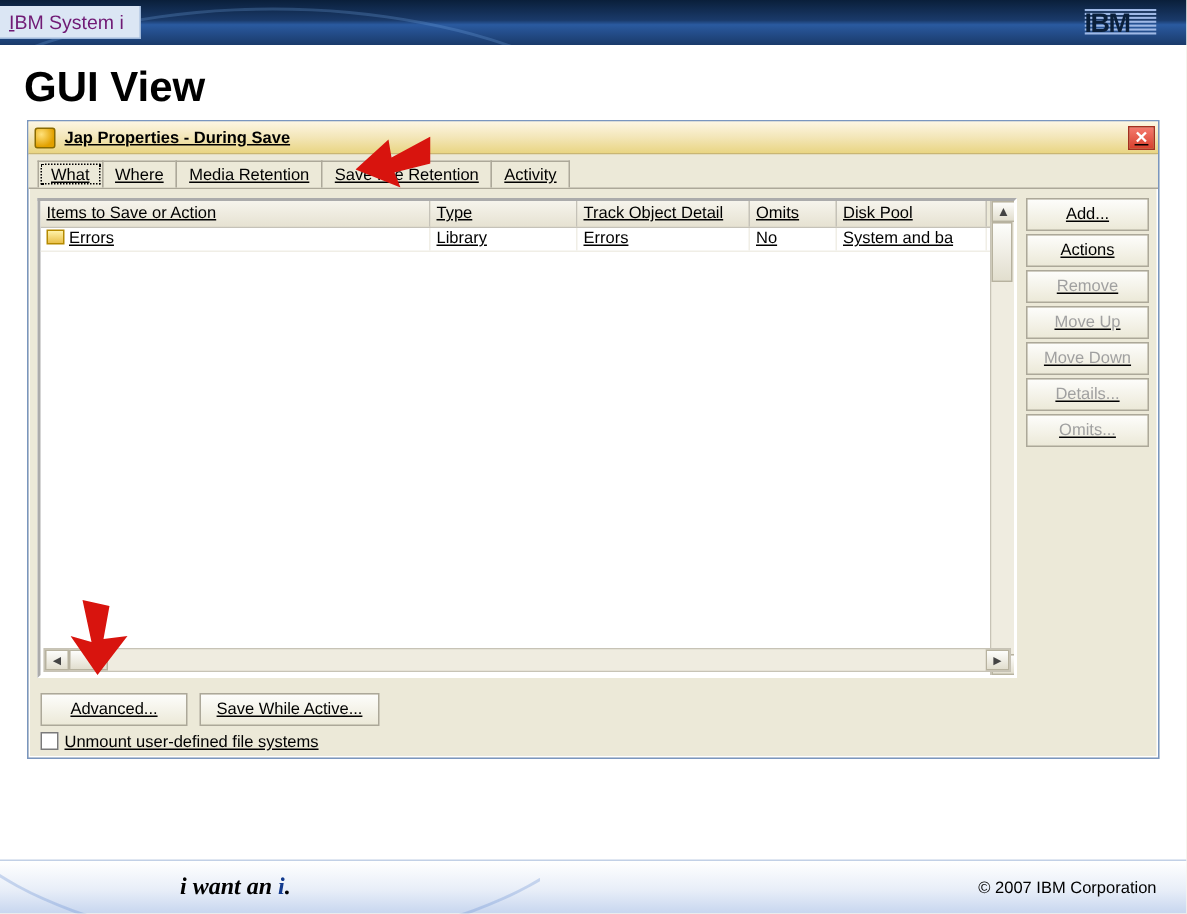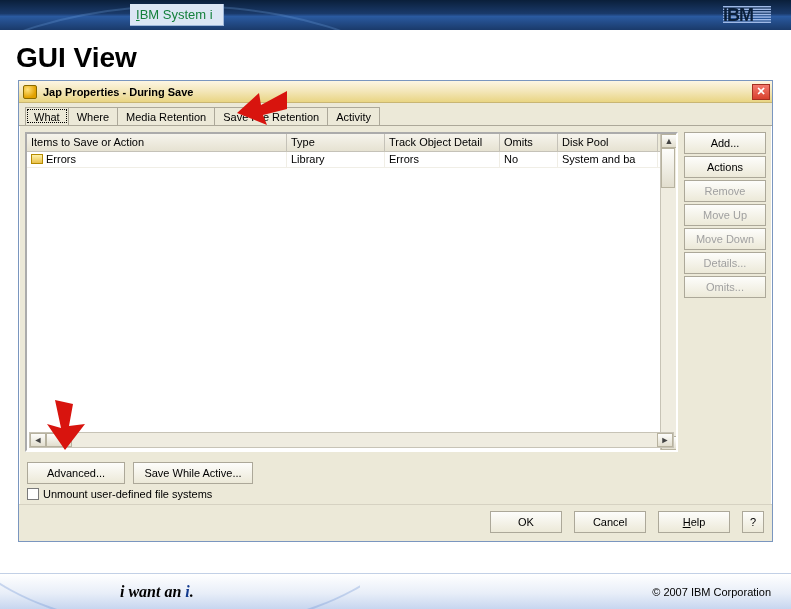--- a/index.html
+++ b/index.html
@@ -39,23 +39,22 @@
   }
   .topbar-curve::after {
     content: '';
     position: absolute;
     left: -80px; top: 5px;
     width: 520px; height: 240px;
     border: 2px solid rgba(120,170,230,.25);
     border-radius: 50%;
   }
   .topbar-title-box {
-    margin-left: 130px;
     background: #dbe6f4;
-    color: #15803d;
+    color: #701a75;
     font-size: 13px;
     padding: 3px 10px 3px 6px;
     border-right: 1px solid #9fb8da;
     border-bottom: 1px solid #9fb8da;
     position: relative;
     z-index: 2;
   }
   .topbar-title-box u { text-decoration: underline; }
   .ibm-logo {
     position: absolute;
@@ -72,20 +71,21 @@
     padding: 12px 16px 6px;
     color: #000;
   }
 
   
   .dialog {
     margin: 0 18px;
     border: 1px solid #7a96bf;
     background: #ece9d8;
     box-shadow: 0 0 0 1px #fff inset;
+    text-decoration: underline;
   }
   .titlebar {
     height: 22px;
     background: linear-gradient(to bottom, #fdf6e3, #f3e6b8 50%, #e9d583);
     border-bottom: 1px solid #c9b673;
     display: flex;
     align-items: center;
     padding: 0 2px 0 4px;
     gap: 6px;
   }
@@ -367,28 +367,20 @@
   <div class="bottom-ctrls">
     <div class="wbtn" style="width:98px">Advanced...</div>
     <div class="wbtn" style="width:120px">Save While Active...</div>
   </div>
   <div class="bottom-ctrls" style="padding-top:0">
     <label>
       <span class="chk"></span><span>Unmount user-defined file systems</span>
     </label>
   </div>
 
-  <div class="dlg-btns">
-    <div class="wbtn">OK</div>
-    <div class="wbtn">Cancel</div>
-    <div class="wbtn">
-      <span class="hotkey">H</span><span>elp</span>
-    </div>
-    <div class="wbtn qbtn">?</div>
-  </div>
 </div>
 
 <div class="arrow1">
   <svg class="arrow-svg" width="50" height="34">
       <polygon points="50,0 50,18 26,24 30,34 0,22 22,2 24,14"></polygon>
     </svg>
 </div>
 <div class="arrow2">
   <svg class="arrow-svg" width="40" height="50">
       <polygon points="8,0 26,4 22,26 38,24 18,50 0,24 14,28"></polygon>

